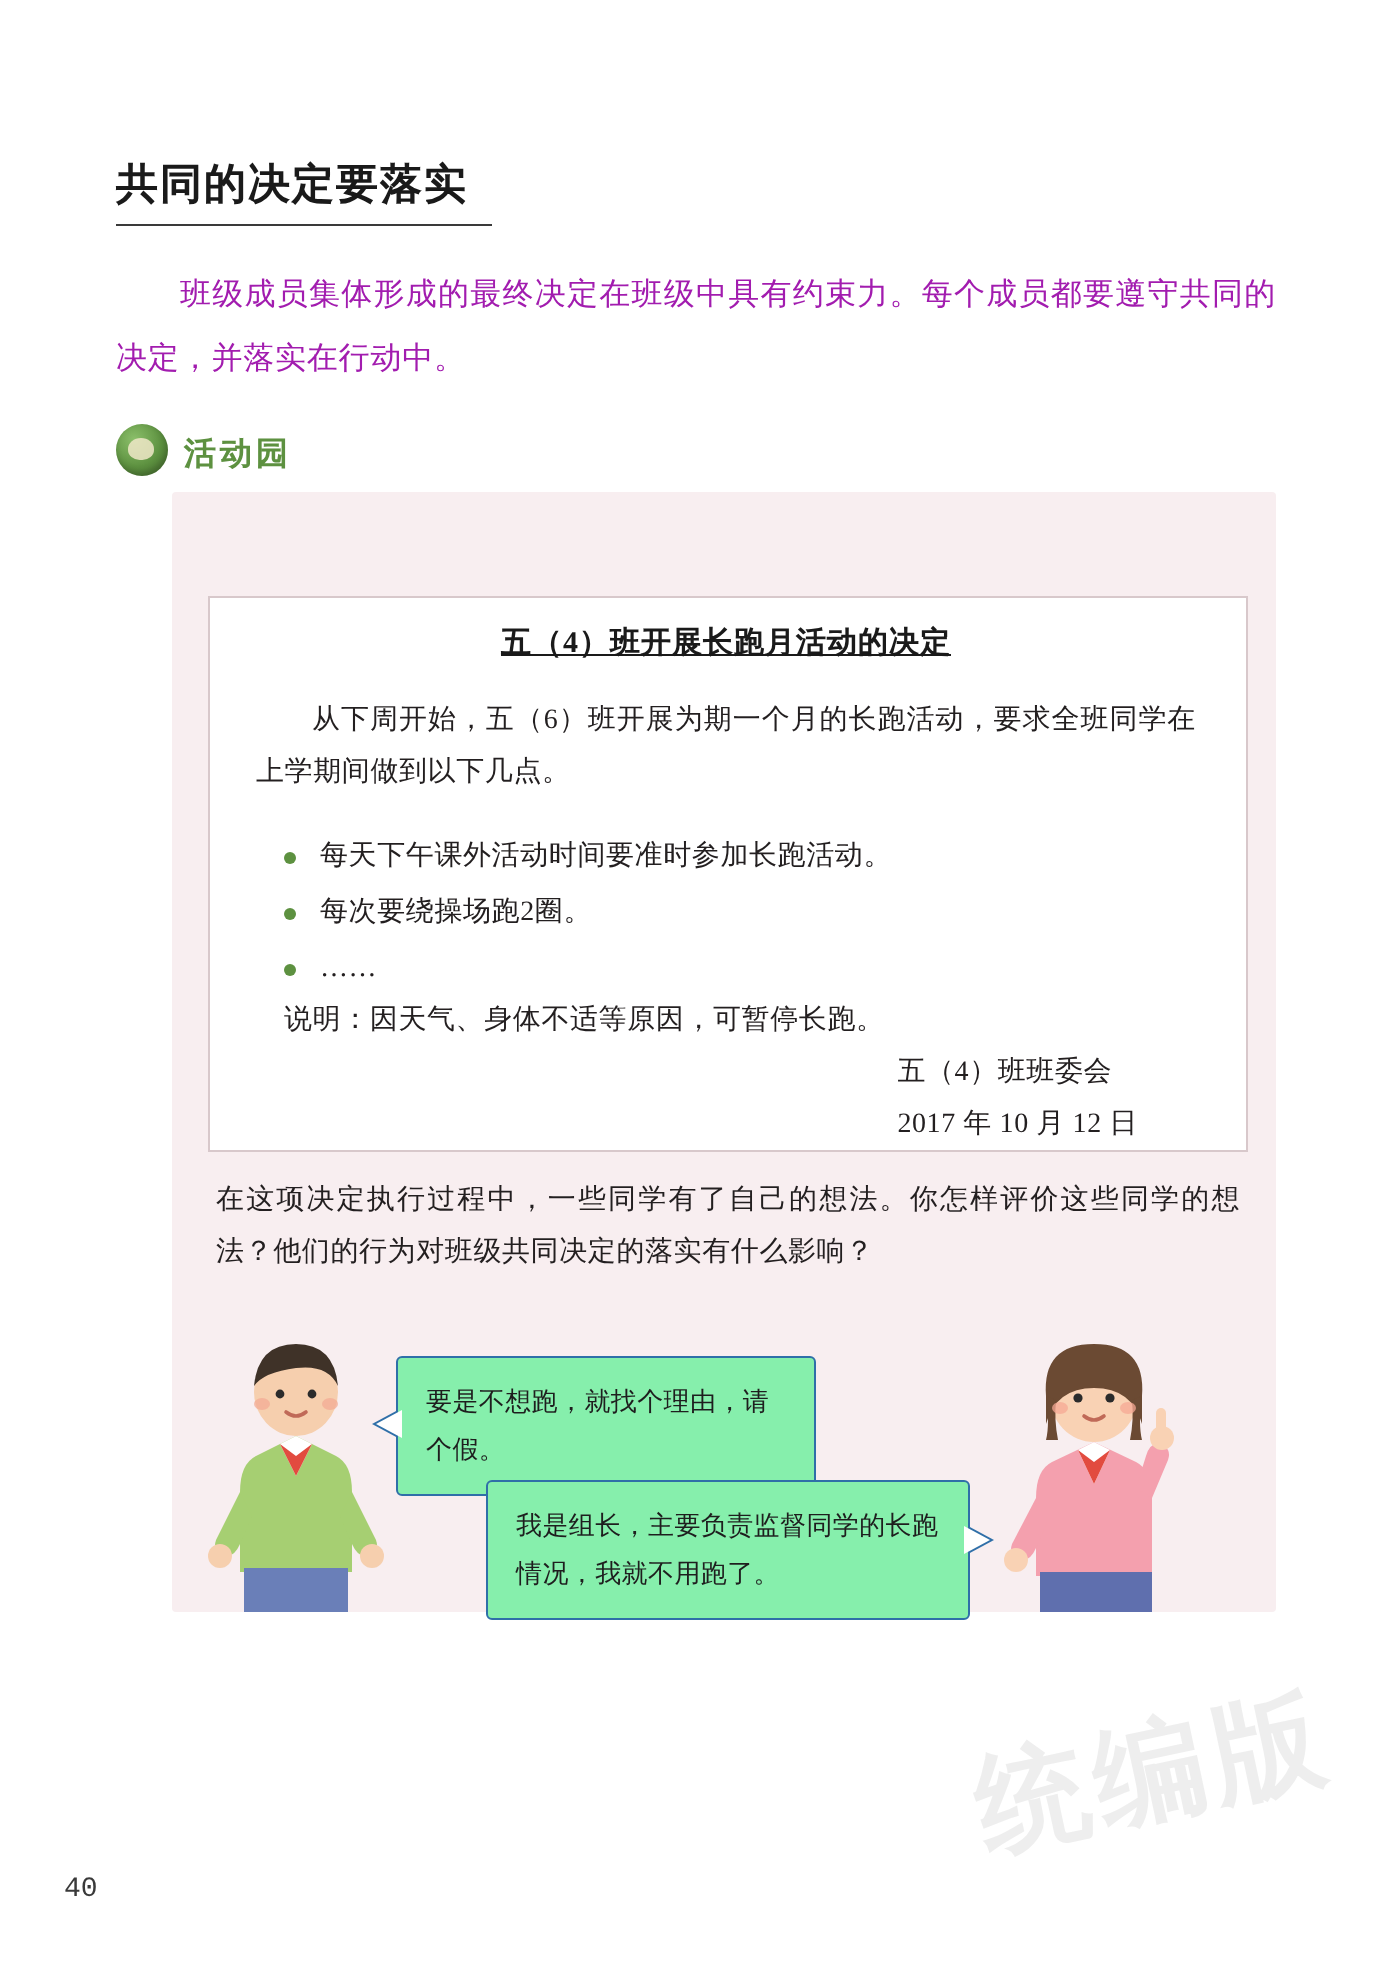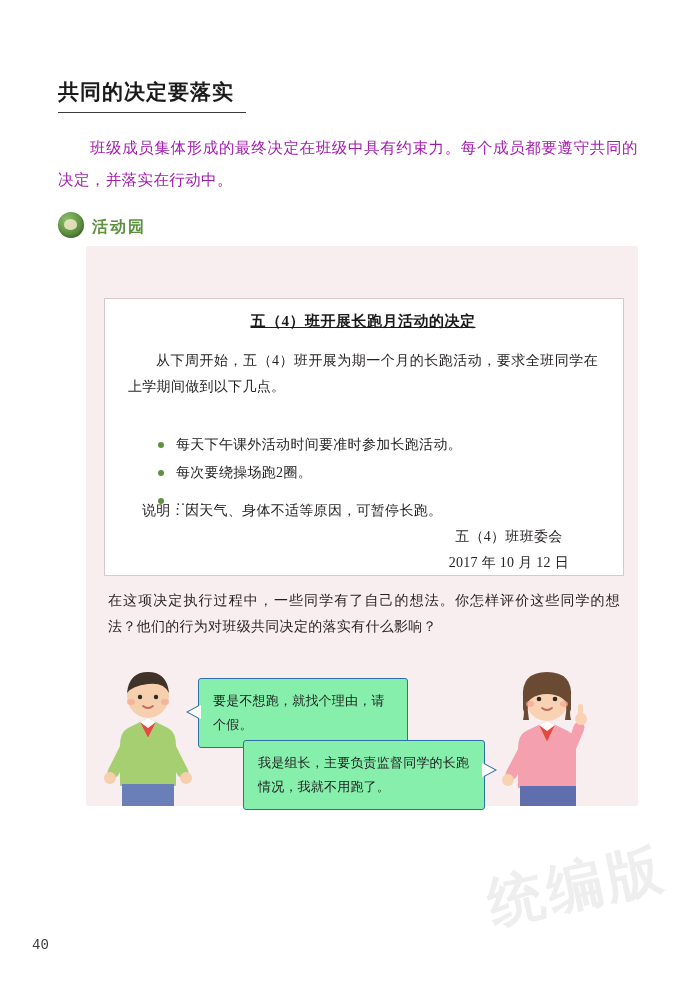--- a/index.html
+++ b/index.html
@@ -147,21 +147,21 @@
     line-height: 26px;
     letter-spacing: 0.3px;
     text-indent: 28px;
     text-align: justify;
   }
   .decision-list {
     position: absolute;
     left: 142px;
     top: 415px;
     width: 450px;
-    margin: 16px;
+    margin: 0;
     padding: 0;
     list-style: none;
   }
   .decision-list li {
     font-size: 14px;
     line-height: 28px;
     letter-spacing: 0.3px;
     position: relative;
     padding-left: 18px;
   }
@@ -181,21 +181,21 @@
     top: 498px;
     width: 450px;
     font-size: 14px;
     line-height: 26px;
     letter-spacing: 0.3px;
   }
   .decision-signature {
     position: absolute;
     right: 126px;
     top: 524px;
-    text-align: center;
+    text-align: left;
     font-size: 14px;
     line-height: 26px;
     letter-spacing: 0.3px;
     margin-left: 23px;
   }
 
   
   .panel-question {
     position: absolute;
     left: 108px;
@@ -323,21 +323,21 @@
   <div class="activity-label">
     <span class="activity-badge"></span>
     <span class="activity-text">活动园</span>
   </div>
 
   <div class="activity-panel"></div>
 
 
   <div class="decision-card"></div>
   <div class="decision-title">五（4）班开展长跑月活动的决定</div>
-  <div class="decision-para">从下周开始，五（4）班开展为期一个月的长跑活动，要求全班同学在上学期间做到以下几点。</div>
+  <div class="decision-para">从下周开始，五（6）班开展为期一个月的长跑活动，要求全班同学在上学期间做到以下几点。</div>
   <ul class="decision-list">
     <li>每天下午课外活动时间要准时参加长跑活动。</li>
     <li>每次要绕操场跑2圈。</li>
     <li>……</li>
   </ul>
   <div class="decision-note">说明：因天气、身体不适等原因，可暂停长跑。</div>
   <div class="decision-signature">
     <div>五（4）班班委会</div>
     <div>2017 年 10 月 12 日</div>
   </div>

